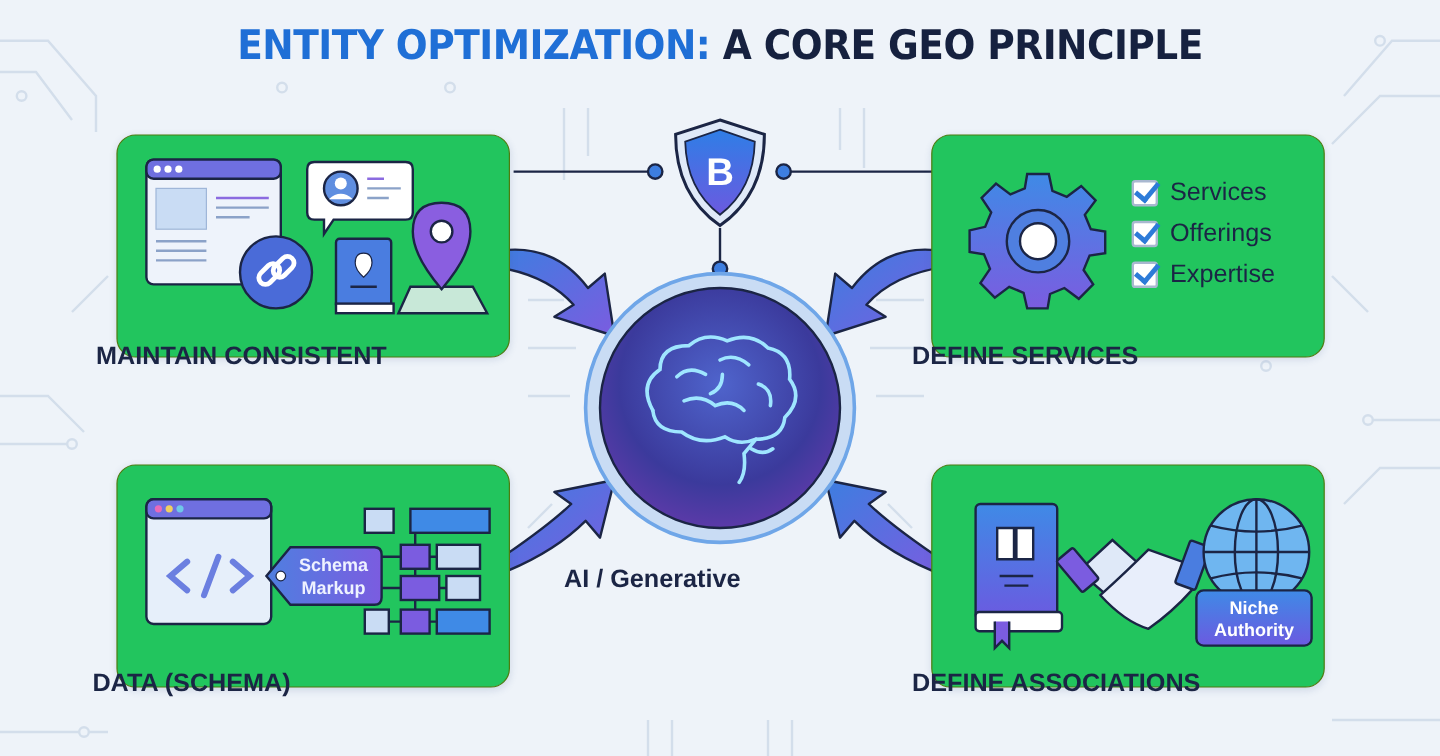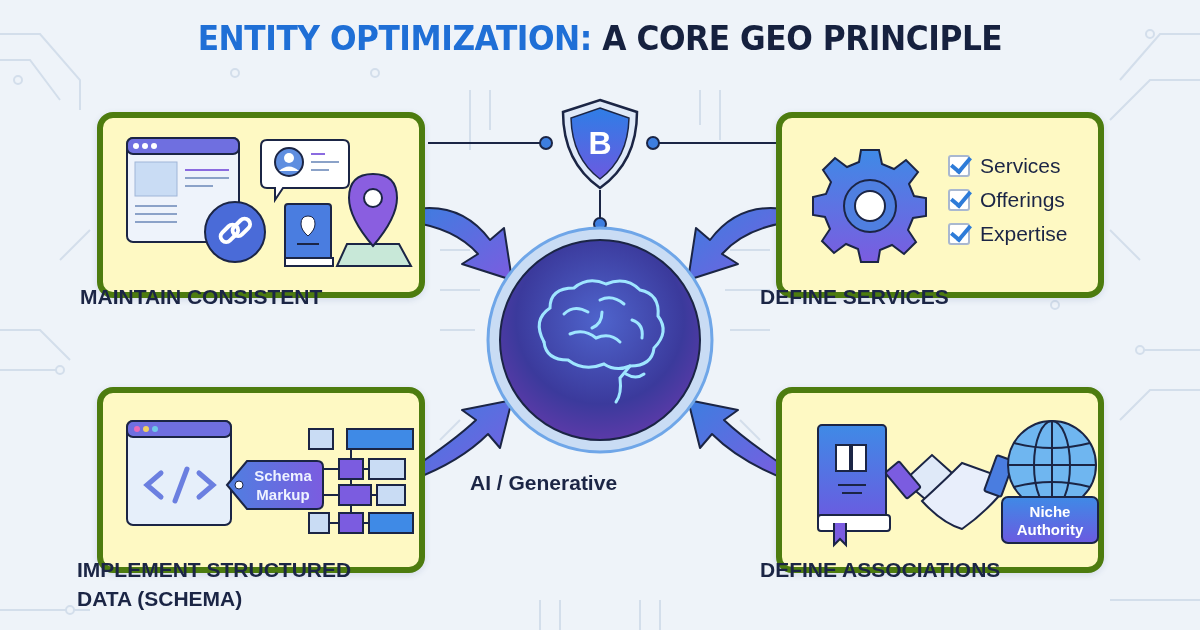--- a/index.html
+++ b/index.html
@@ -1,21 +1,21 @@
 <!DOCTYPE html>
 <html><head>
 <meta charset="utf-8">
 <style>
   *{box-sizing:border-box;margin:0;padding:0}
   body{width:1200px;height:630px;overflow:hidden;background:#eef3f9;font-family:"Liberation Sans",sans-serif;position:relative}
   .bg{position:absolute;inset:0}
   .title{position:absolute;top:18px;left:0;width:1200px;text-align:center;font-family:"DejaVu Sans",sans-serif;font-weight:bold;font-size:34px;letter-spacing:-0.5px;transform:scaleX(0.92)}
   .title .a{color:#1f6fd6}
   .title .b{color:#16213f}
-  .card{position:absolute;width:328px;height:186px;background:#fef9c3;border:6px solid #4d7c0f;border-radius:16px;box-shadow:0 2px 6px rgba(60,90,140,.15)}
+  .card{position:absolute;width:328px;height:186px;background:#22c55e;border:1px solid #4d7c0f;border-radius:16px;box-shadow:0 2px 6px rgba(60,90,140,.15)}
   .label{position:absolute;width:360px;font-weight:bold;font-size:21px;color:#1b2545;line-height:29px}
   .center-label{position:absolute;left:470px;top:468px;width:260px;text-align:left;font-weight:bold;font-size:21px;color:#1b2545;line-height:30px}
   .chk{position:absolute;left:166px;font-size:21px;color:#1b2545;display:flex;align-items:center;gap:10px}
   .box{width:22px;height:22px;border:2px solid #a9b8d0;border-radius:3px;position:relative;background:#fff}
   .box::after{content:"";position:absolute;left:5px;top:-4px;width:8px;height:16px;border:solid #2d7bd8;border-width:0 4px 4px 0;transform:rotate(40deg)}
   .tag-text{font-weight:bold;font-size:15px;fill:#eef2ff}
 </style>
 </head>
 <body>
 
@@ -257,21 +257,20 @@
         <rect x="266" y="66" width="36" height="20" fill="#c9dcf4"></rect>
       <rect x="236" y="92" width="32" height="20" fill="#7b5ce0"></rect>
         <rect x="274" y="92" width="28" height="20" fill="#c9dcf4"></rect>
       <rect x="206" y="120" width="20" height="20" fill="#c9dcf4"></rect>
         <rect x="236" y="120" width="24" height="20" fill="#7b5ce0"></rect>
         <rect x="266" y="120" width="44" height="20" fill="#3f8ae6"></rect>
     </g>
   </svg>
 </div>
 <div class="label" style="left:77px;top:555px">
-  <div>IMPLEMENT STRUCTURED</div>
   <div>DATA (SCHEMA)</div>
 </div>
 
 <div class="card" style="left:776px;top:387px">
   <svg width="322" height="180" viewBox="0 0 322 180">
     <defs>
         <linearGradient id="bG" x1="0" y1="0" x2="0" y2="1">
           <stop offset="0" stop-color="#3f8ae6"></stop>
           <stop offset="1" stop-color="#6b5ae0"></stop>
         </linearGradient>

